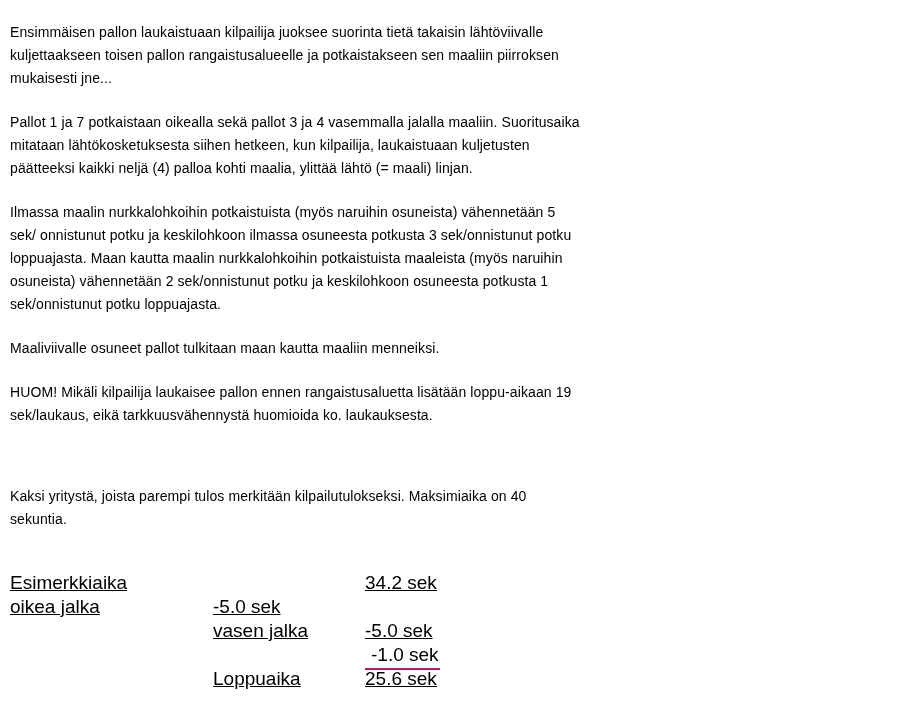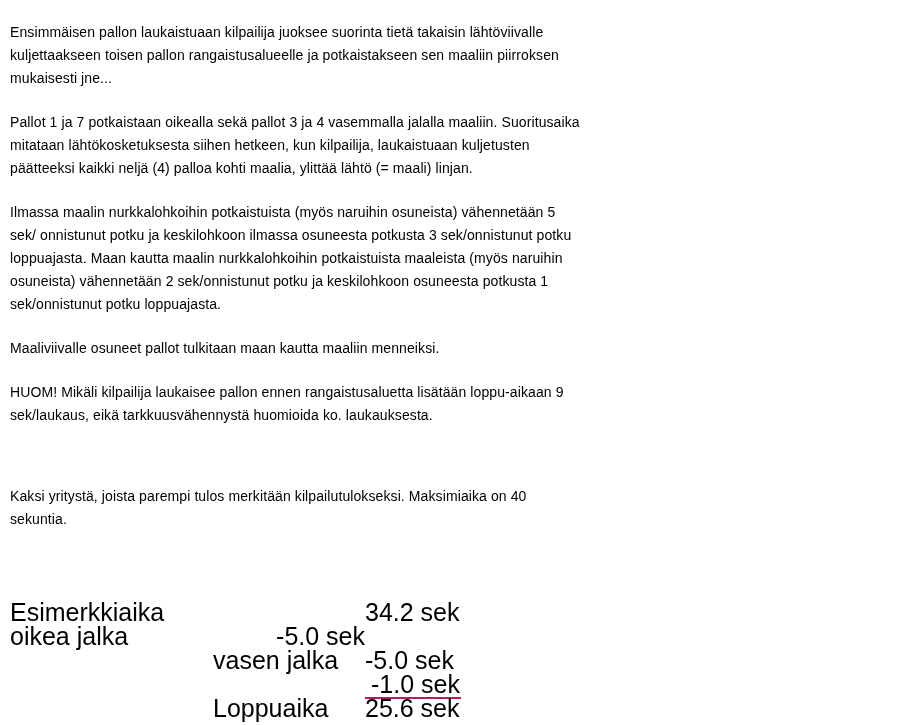--- a/index.html
+++ b/index.html
@@ -24,34 +24,34 @@
     margin: 0 0 21px 0;
     font-size: 14px;
     line-height: 23px;
     white-space: pre-line;
     letter-spacing: 0.1px;
   }
   .gap-before {
     margin-top: 58px;
   }
   .result-table {
-    margin-top: 69px;
-    font-size: 25px;
+    margin-top: 40px;
+    font-size: 19px;
     line-height: 24px;
+    text-decoration: underline;
   }
   .t-row {
     display: grid;
     grid-template-columns: 203px 152px 88px;
     height: 24px;
   }
   .t-cell {
     white-space: nowrap;
   }
   .t-value {
-    text-align: right;
   }
   .sum-underline {
     display: inline-block;
     border-bottom: 2px solid #be185d;
     padding: 0 1px 1px 6px;
   }
 </style>
 </head>
 <body>
 
@@ -66,21 +66,21 @@
 päätteeksi kaikki neljä (4) palloa kohti maalia, ylittää lähtö (= maali) linjan.</p>
 
   <p class="para">Ilmassa maalin nurkkalohkoihin potkaistuista (myös naruihin osuneista) vähennetään 5
 sek/ onnistunut potku ja keskilohkoon ilmassa osuneesta potkusta 3 sek/onnistunut potku
 loppuajasta. Maan kautta maalin nurkkalohkoihin potkaistuista maaleista (myös naruihin
 osuneista) vähennetään 2 sek/onnistunut potku ja keskilohkoon osuneesta potkusta 1
 sek/onnistunut potku loppuajasta.</p>
 
   <p class="para">Maaliviivalle osuneet pallot tulkitaan maan kautta maaliin menneiksi.</p>
 
-  <p class="para">HUOM! Mikäli kilpailija laukaisee pallon ennen rangaistusaluetta lisätään loppu-aikaan 9
+  <p class="para">HUOM! Mikäli kilpailija laukaisee pallon ennen rangaistusaluetta lisätään loppu-aikaan 19
 sek/laukaus, eikä tarkkuusvähennystä huomioida ko. laukauksesta.</p>
 
   <p class="para gap-before">Kaksi yritystä, joista parempi tulos merkitään kilpailutulokseksi. Maksimiaika on 40
 sekuntia.</p>
 
   <div class="result-table">
 
     <div class="t-row">
       <span class="t-cell">Esimerkkiaika</span>
       <span class="t-cell"></span>

